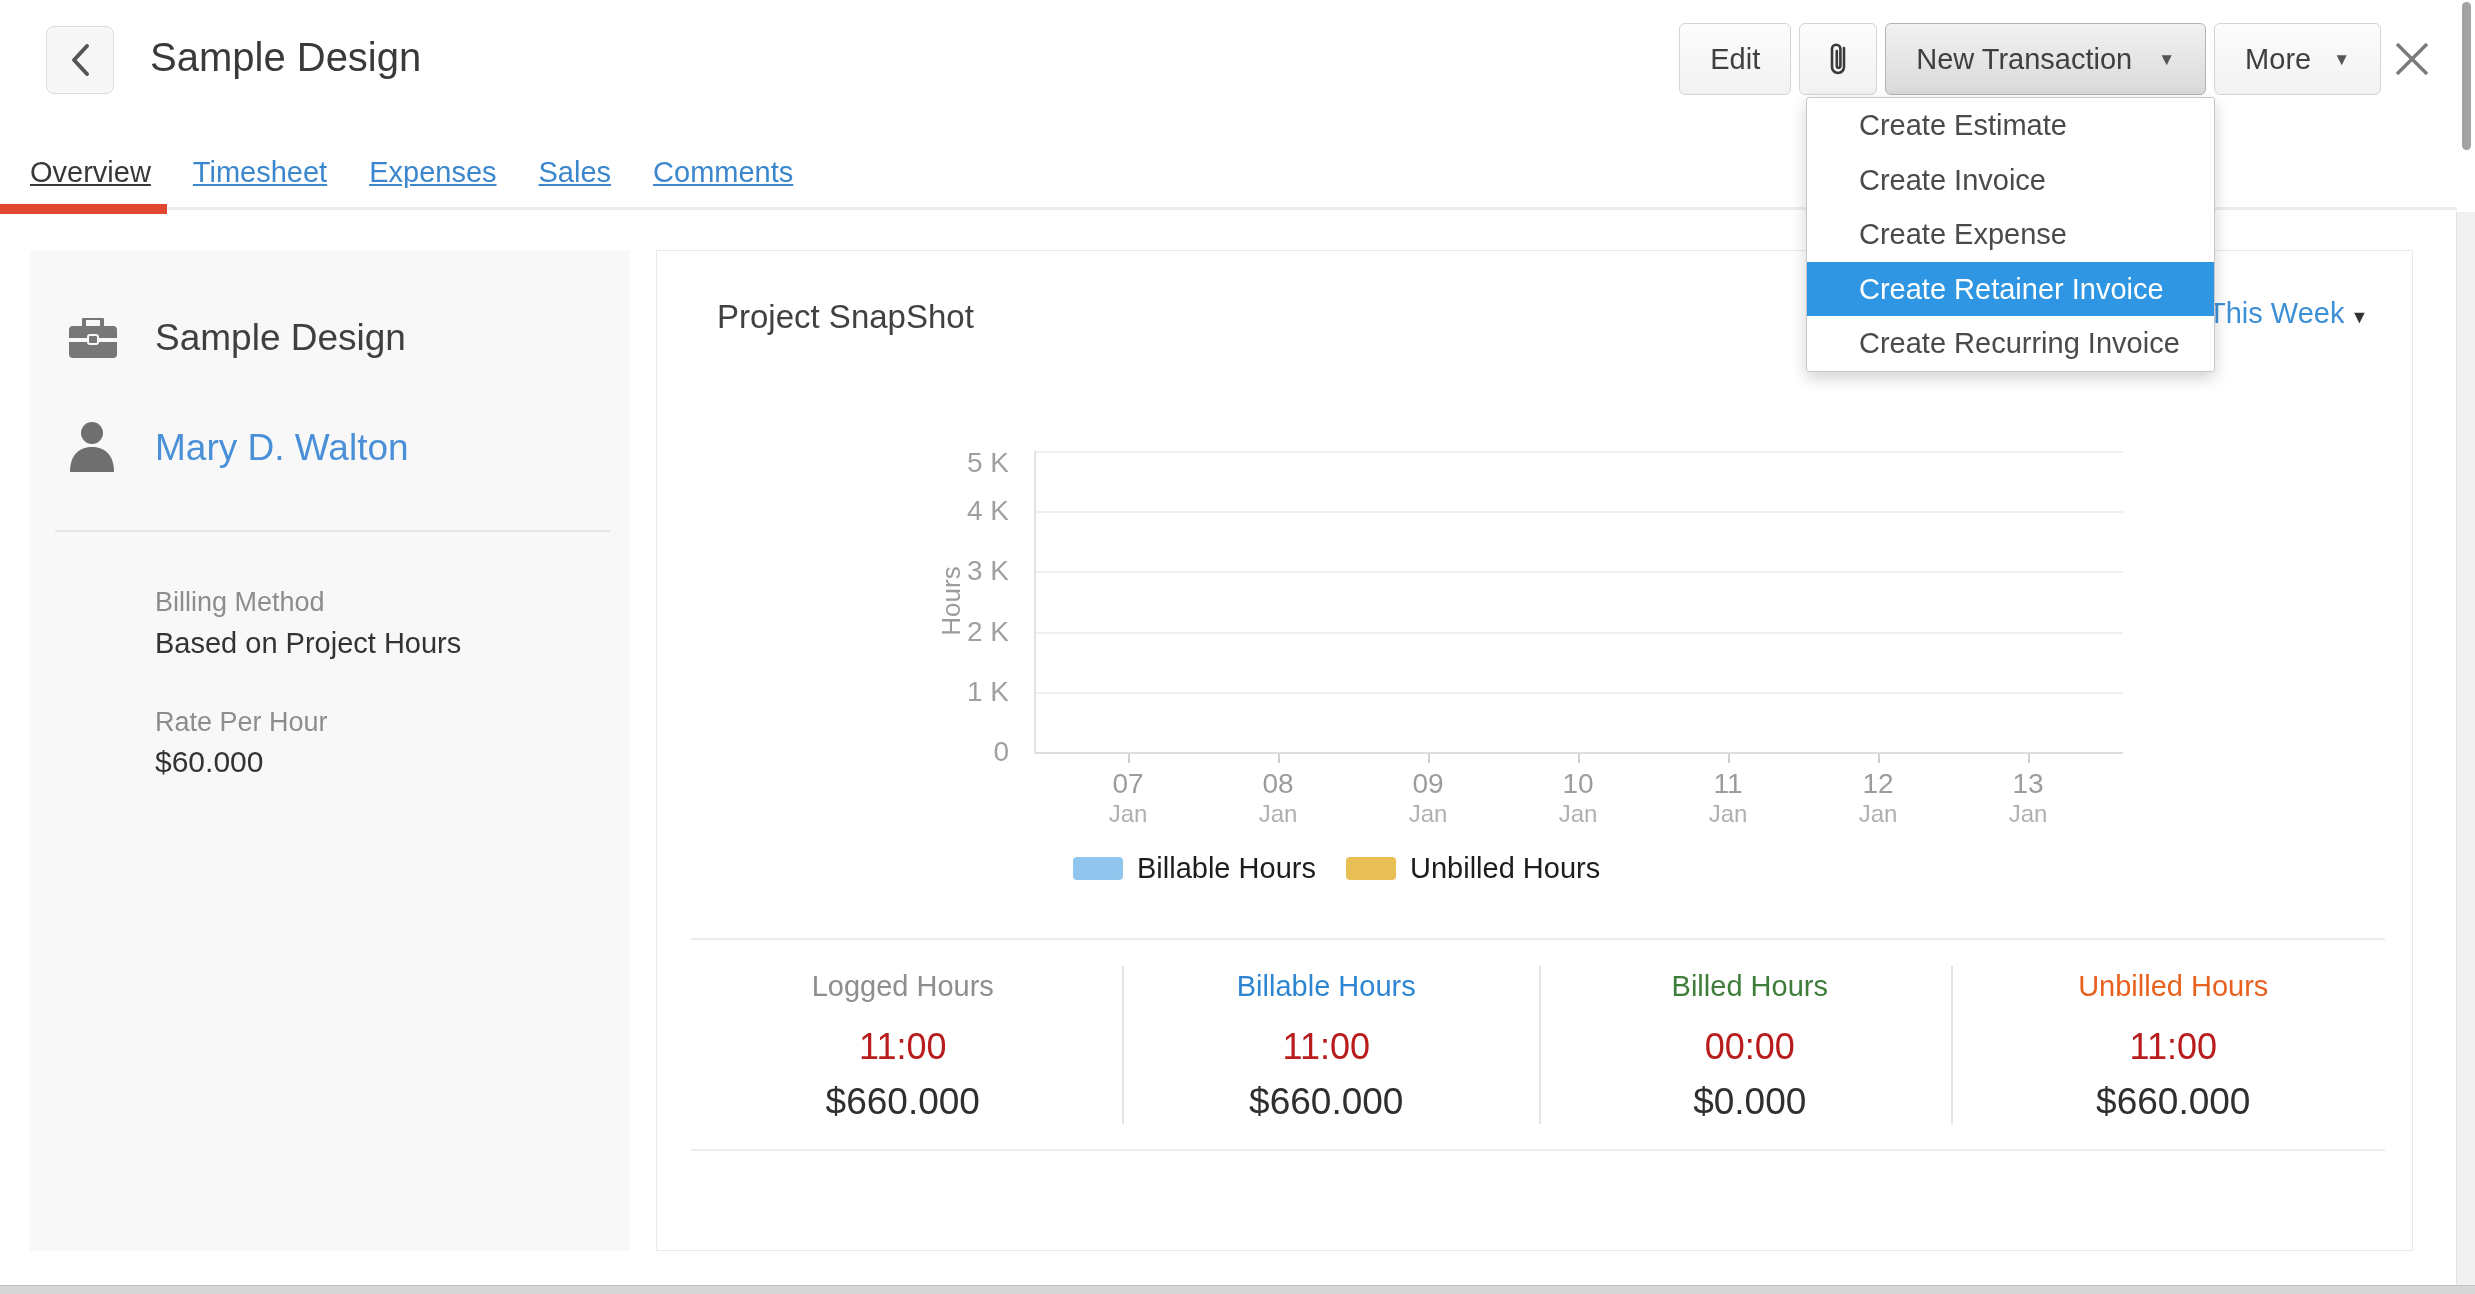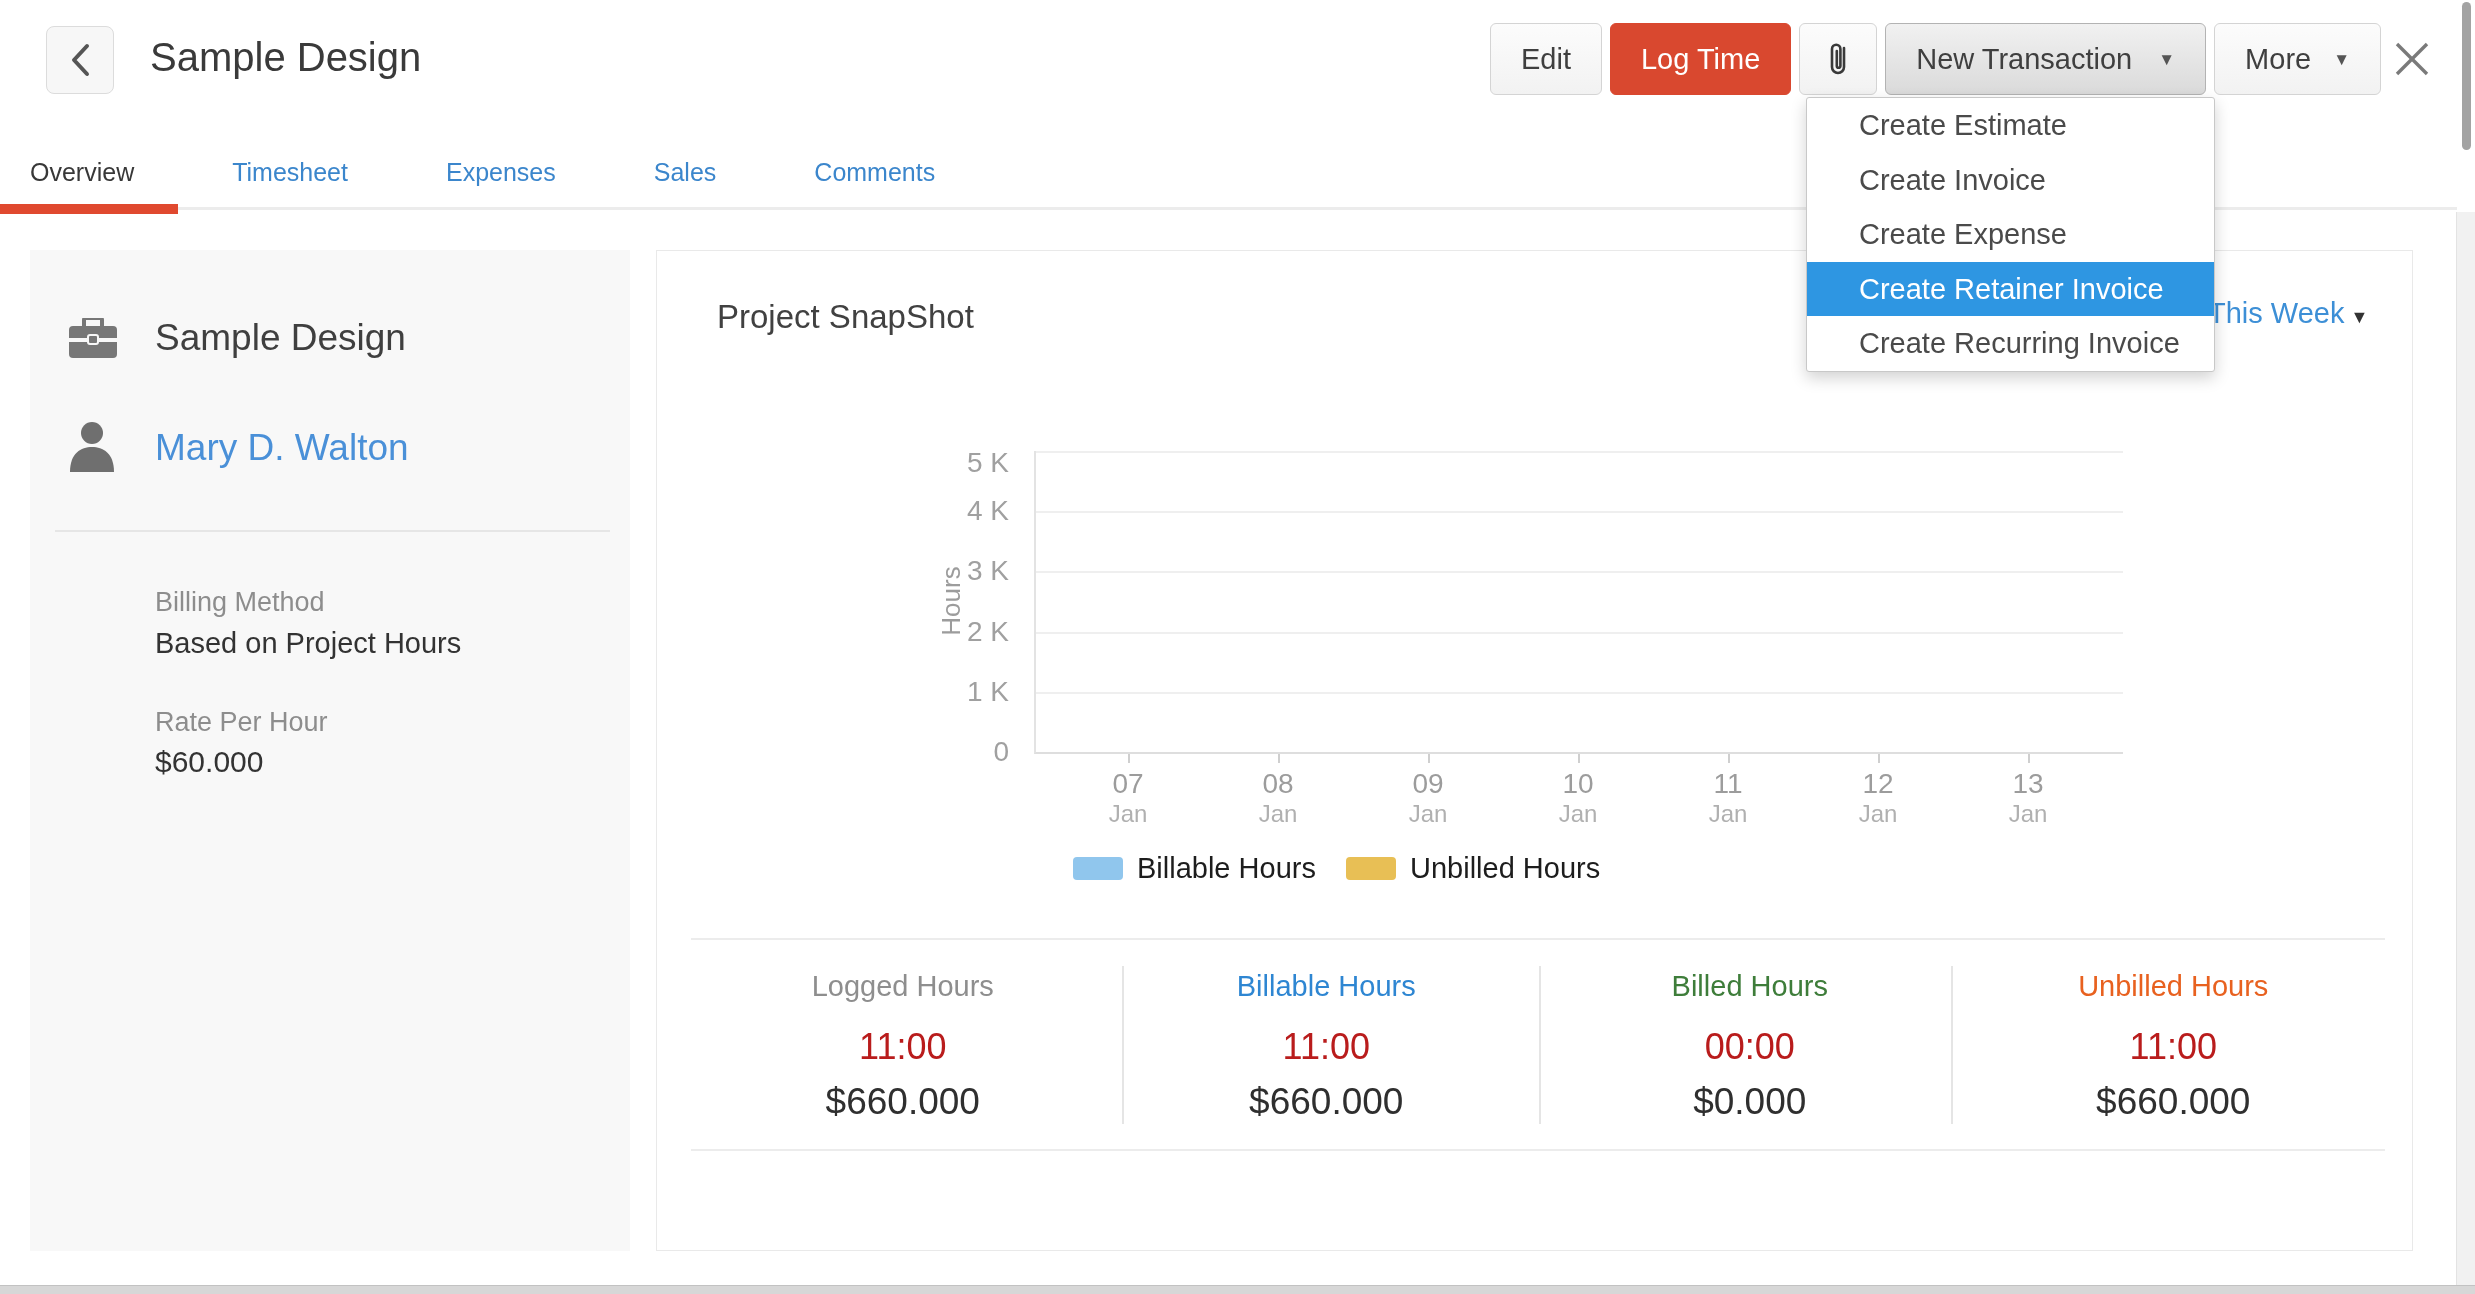--- a/index.html
+++ b/index.html
@@ -21,21 +21,21 @@
   .btn-attach{padding:0 24px;}
   .btn-dropdown{background:linear-gradient(#f1f1f1,#dadada);border-color:#b3b3b3;padding:0 30px;gap:26px;}
   .btn-more{gap:22px;}
   .caret{font-size:17px;color:#555;line-height:1;}
   .btn-close{border:none;background:none;padding:0 2px;}
 
   
   .tabbar{position:absolute;left:0;top:150px;right:0;height:64px;}
   .tabs-line{position:absolute;left:0;right:18px;top:57px;height:3px;background:#ececec;}
   .tabs{position:absolute;left:0;top:0;display:flex;gap:10px;}
-  .tab{position:relative;padding:0 44px;line-height:44px;font-size:25px;color:#3b86cc;cursor:pointer;}
+  .tab{position:relative;padding:0 16px;line-height:44px;font-size:29px;color:#3b86cc;cursor:pointer;text-decoration:underline;}
   .tab:first-child{padding-left:30px;}
   .tab.active{color:#383838;}
   .tab.active::after{content:"";position:absolute;left:0;right:0;top:54px;height:10px;background:#e0492f;}
 
   
   .left-panel{position:absolute;left:30px;top:250px;width:600px;height:1001px;background:#f8f8f8;}
   .lp-name{position:absolute;left:125px;top:66px;font-size:37px;line-height:44px;color:#3f3f3f;}
   .lp-manager{position:absolute;left:125px;top:176px;font-size:37px;line-height:44px;color:#4a90d8;cursor:pointer;}
   .lp-icon{position:absolute;left:38px;}
   .lp-divider{position:absolute;left:25px;right:20px;top:280px;height:1.5px;background:#e6e6e6;}
@@ -94,21 +94,20 @@
     <span>
       <svg width="22" height="36" viewBox="0 0 22 36">
           <polyline points="18,4 5,18 18,32" fill="none" stroke="#555" stroke-width="4" stroke-linecap="round" stroke-linejoin="round"></polyline>
         </svg>
     </span>
   </div>
   <div class="page-title">Sample Design</div>
 
   <div class="actions">
     <div class="btn">Edit</div>
-    <div class="btn btn-primary">Log Time</div>
     <div class="btn btn-attach">
       <span>
         <svg width="28" height="40" viewBox="0 0 28 40">
             <path d="M20 9 L20 28 a6 6 0 0 1 -12 0 L8 10 a4.2 4.2 0 0 1 8.4 0 L16.4 27 a1.8 1.8 0 0 1 -3.6 0 L12.8 12" fill="none" stroke="#3a3a3a" stroke-width="2.6" stroke-linecap="round"></path>
           </svg>
       </span>
     </div>
     <div class="btn btn-dropdown">
       <span>New Transaction</span>
       <span class="caret">▼</span>

